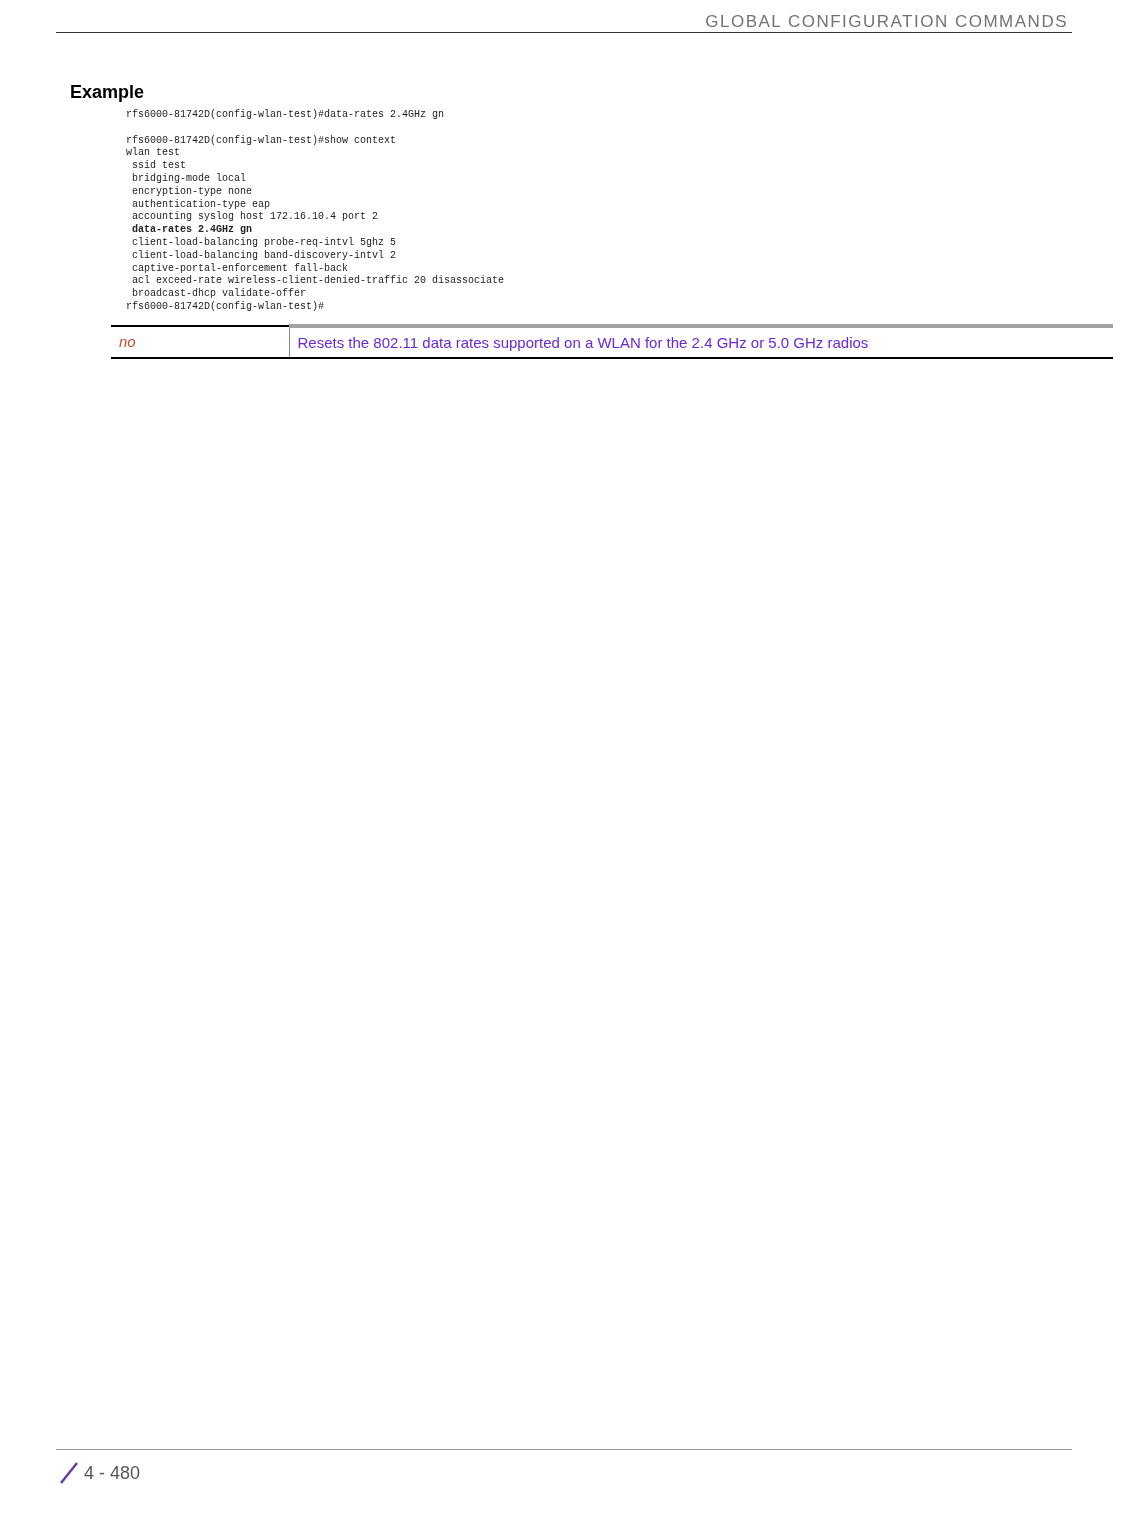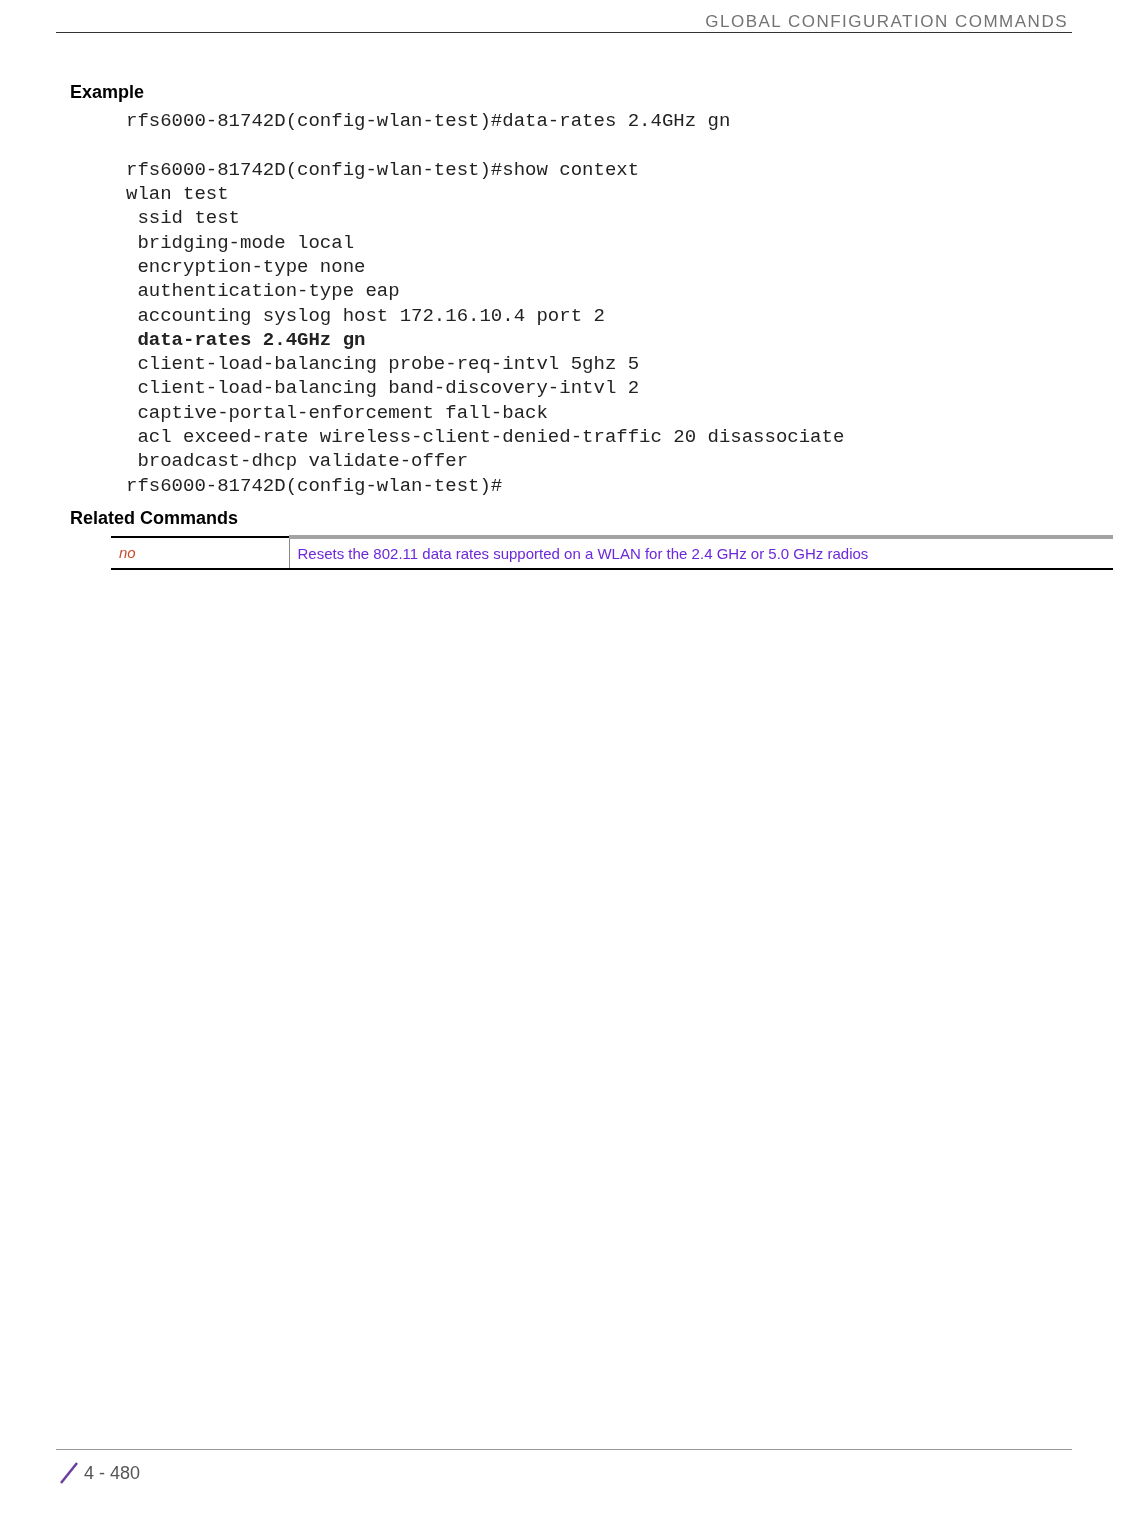--- a/index.html
+++ b/index.html
@@ -40,21 +40,21 @@
       right: 56px;
     }
     .section-heading {
       font-weight: bold;
       font-size: 18px;
       color: #000;
       margin-bottom: 6px;
     }
     .code-block {
       font-family: "Courier New", Courier, monospace;
-      font-size: 19px;
+      font-size: 10px;
       line-height: 1.28;
       white-space: pre;
       margin-left: 56px;
       margin-bottom: 10px;
       color: #222;
     }
     .code-bold {
       font-weight: bold;
     }
     .related-commands {
@@ -140,21 +140,20 @@
 <span> accounting syslog host 172.16.10.4 port 2</span>
 <span class="code-bold"> data-rates 2.4GHz gn</span>
 <span> client-load-balancing probe-req-intvl 5ghz 5</span>
 <span> client-load-balancing band-discovery-intvl 2</span>
 <span> captive-portal-enforcement fall-back</span>
 <span> acl exceed-rate wireless-client-denied-traffic 20 disassociate</span>
 <span> broadcast-dhcp validate-offer</span>
 <span>rfs6000-81742D(config-wlan-test)#</span></div>
 
   <div class="related-commands">
-    <div class="section-heading">Related Commands</div>
     <table class="rc-table">
       <tbody>
           <tr>
         <td class="cmd-cell">no</td>
         <td class="desc-cell">Resets the 802.11 data rates supported on a WLAN for the 2.4 GHz or 5.0 GHz radios</td>
       </tr>
     </tbody>
       </table>
   </div>
 

